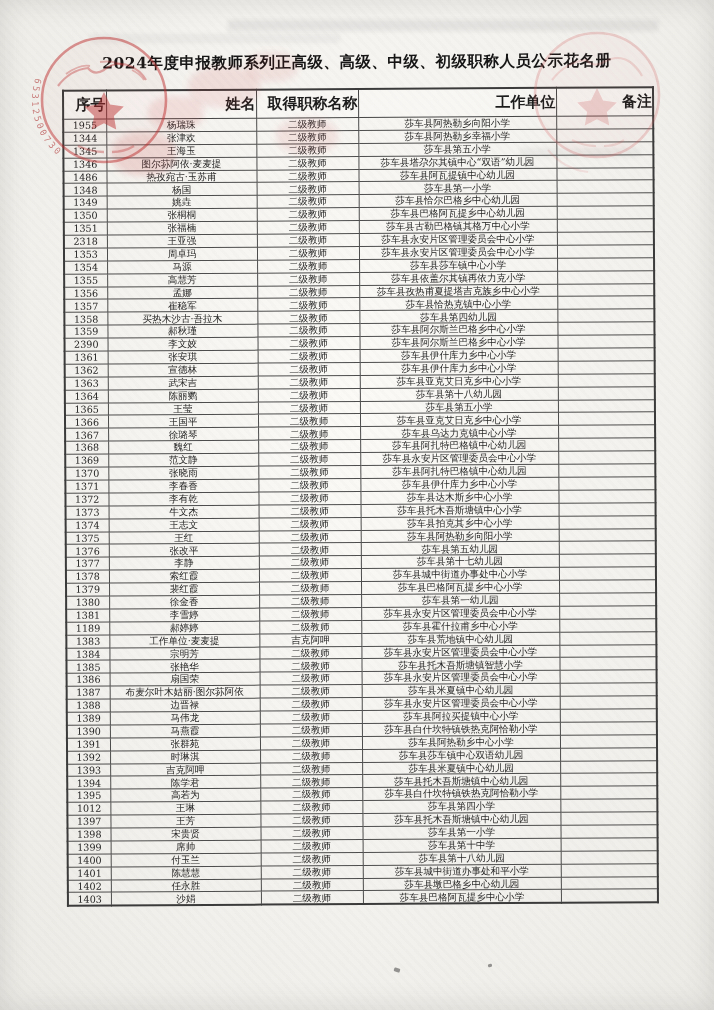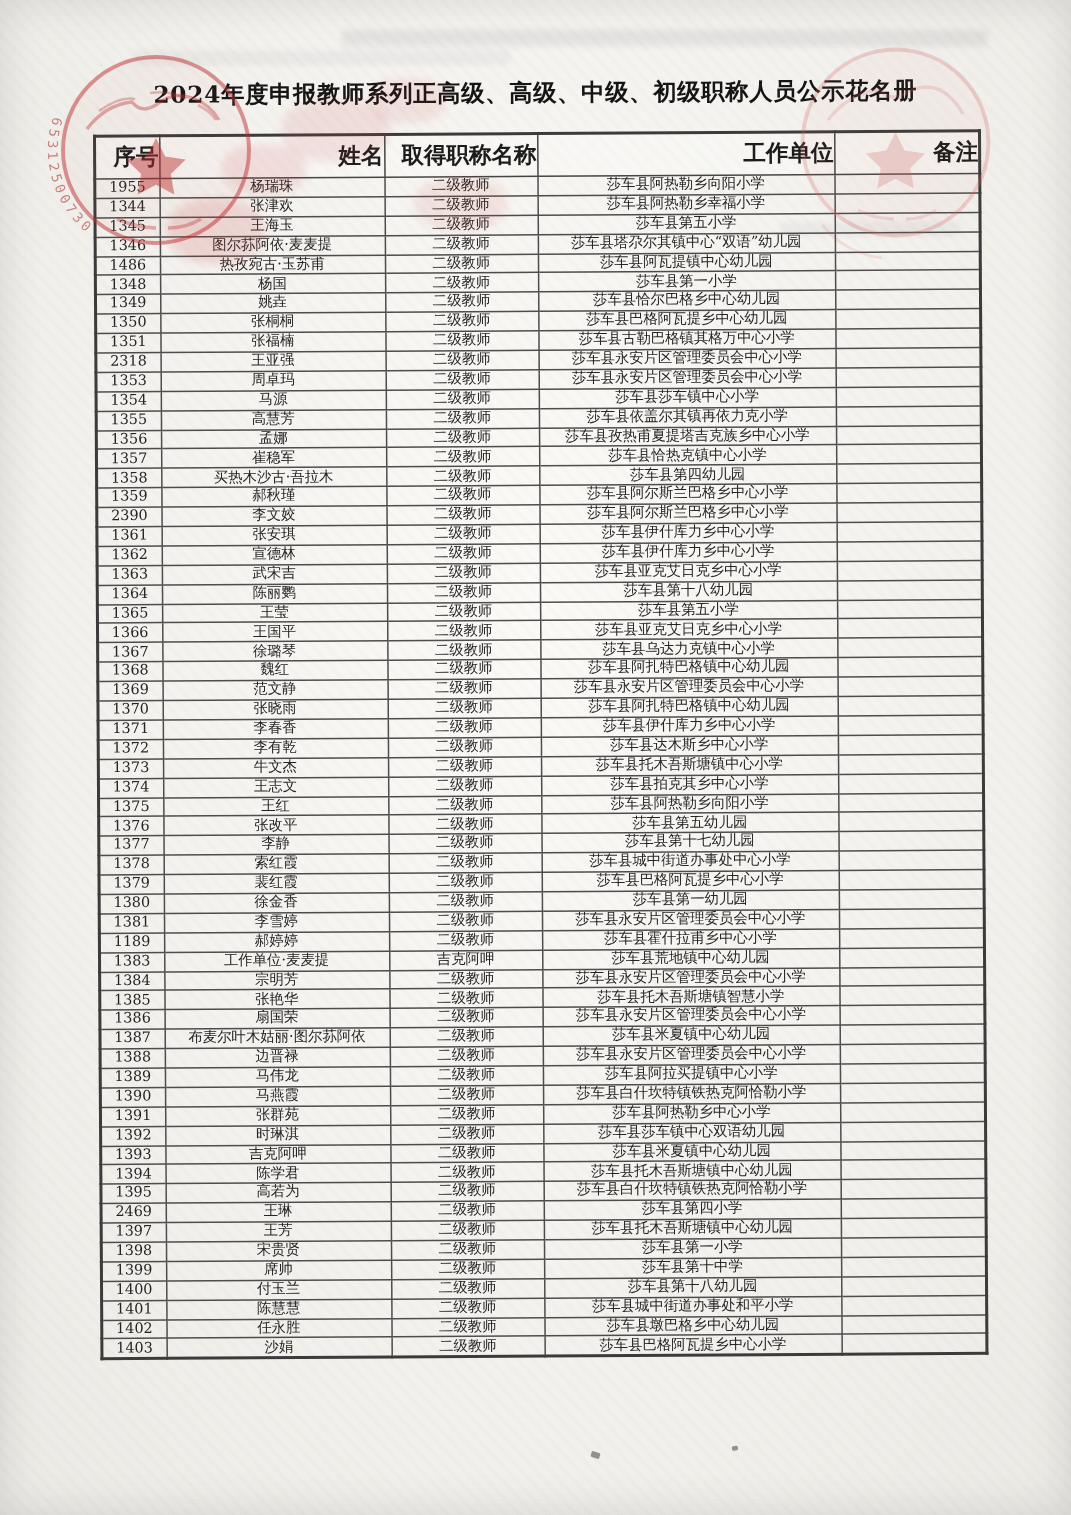--- a/index.html
+++ b/index.html
@@ -446,21 +446,21 @@
             <td></td>
           </tr>
           <tr>
             <td>1395</td>
             <td>高若为</td>
             <td>二级教师</td>
             <td>莎车县白什坎特镇铁热克阿恰勒小学</td>
             <td></td>
           </tr>
           <tr>
-            <td>2469</td>
+            <td>1012</td>
             <td>王琳</td>
             <td>二级教师</td>
             <td>莎车县第四小学</td>
             <td></td>
           </tr>
           <tr>
             <td>1397</td>
             <td>王芳</td>
             <td>二级教师</td>
             <td>莎车县托木吾斯塘镇中心幼儿园</td>

